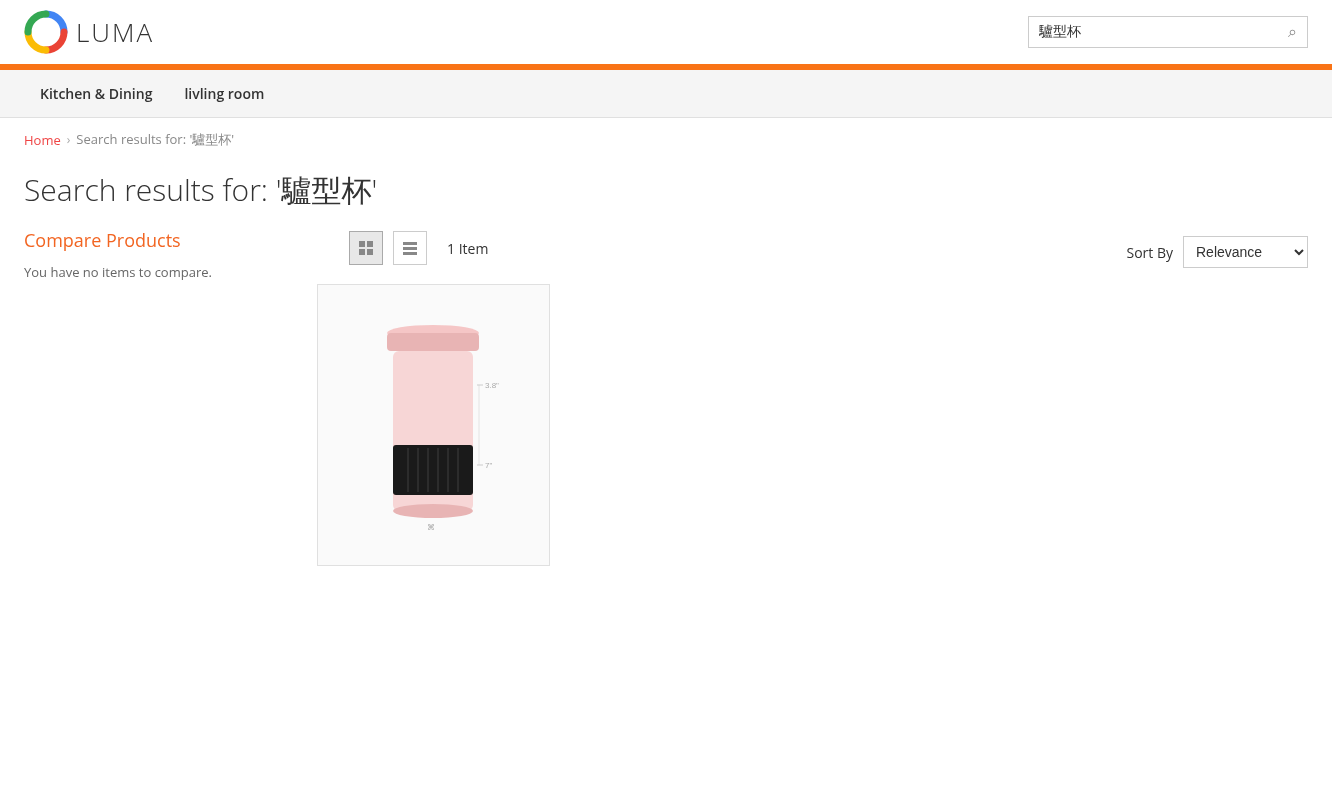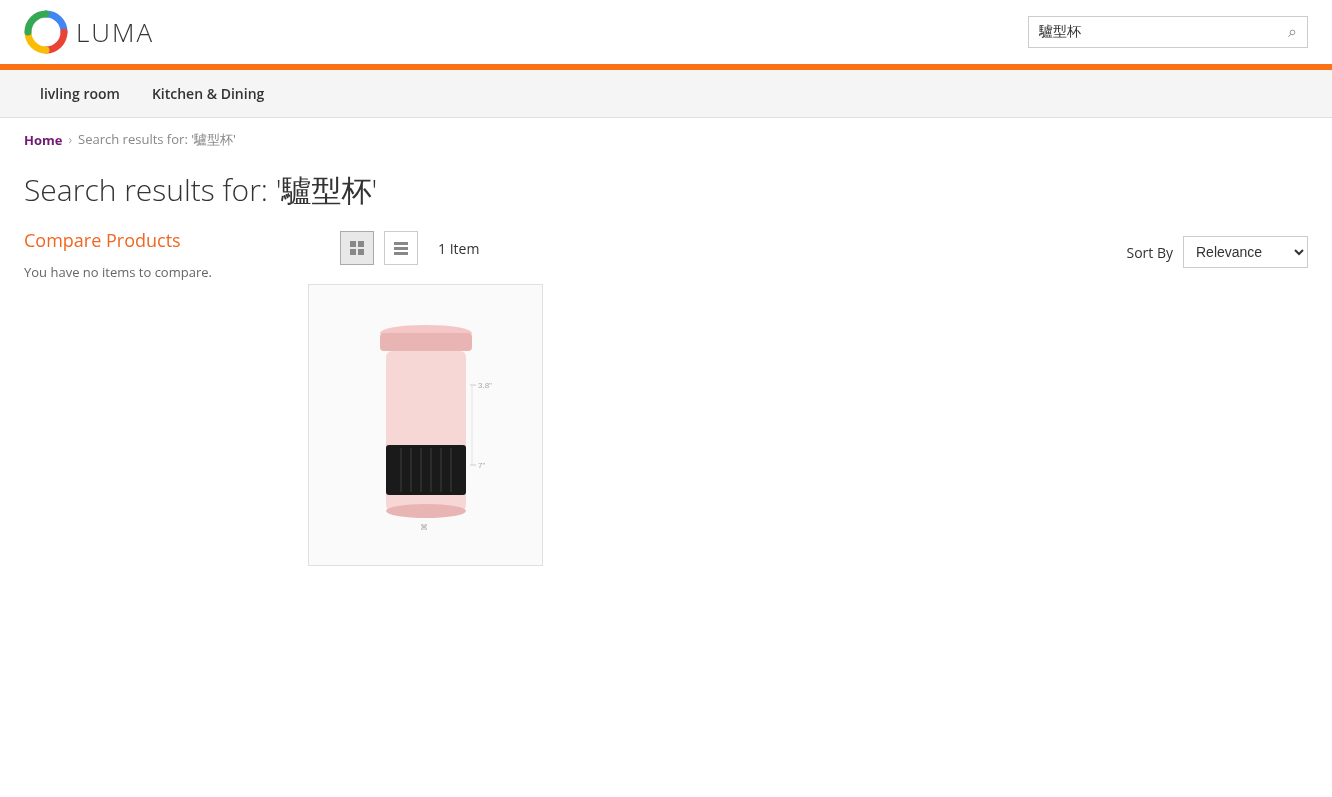--- a/index.html
+++ b/index.html
@@ -71,36 +71,36 @@
 
     
     .breadcrumb {
       padding: 12px 24px;
       font-size: 13px;
       color: #888;
       display: flex;
       align-items: center;
       gap: 6px;
     }
-    .breadcrumb a { color: #701a75; text-decoration: none; font-weight: bold; }
+    .breadcrumb a { color: #ef4444; text-decoration: none; }
     .breadcrumb-sep { color: #aaa; font-size: 12px; }
 
     
     .page-title {
       padding: 8px 24px 16px;
       font-size: 30px;
       font-weight: 300;
       color: #333;
     }
 
     
     .main-layout {
       display: flex;
       padding: 0 24px;
-      gap: 24px;
+      gap: 33px;
     }
 
     
     .sidebar {
       width: 260px;
       flex-shrink: 0;
     }
     .sidebar-section { margin-bottom: 28px; }
     .sidebar-title {
       font-size: 18px;
@@ -221,22 +221,22 @@
     </svg>
     <span class="logo-text">LUMA</span>
   </div>
   <div class="search-wrap">
     <input class="search-input" type="text" value="驢型杯" style="">
     <button class="search-icon-btn">⌕</button>
   </div>
 </header>
 
 <nav class="nav-bar">
+  <a class="nav-item">Kitchen &amp; Dining</a>
   <a class="nav-item">livling room</a>
-  <a class="nav-item">Kitchen &amp; Dining</a>
 </nav>
 
 <div class="breadcrumb">
   <a href="#">Home</a>
   <span class="breadcrumb-sep">›</span>
   <span>Search results for: '驢型杯'</span>
 </div>
 
 <h1 class="page-title">Search results for: '驢型杯'</h1>
 

